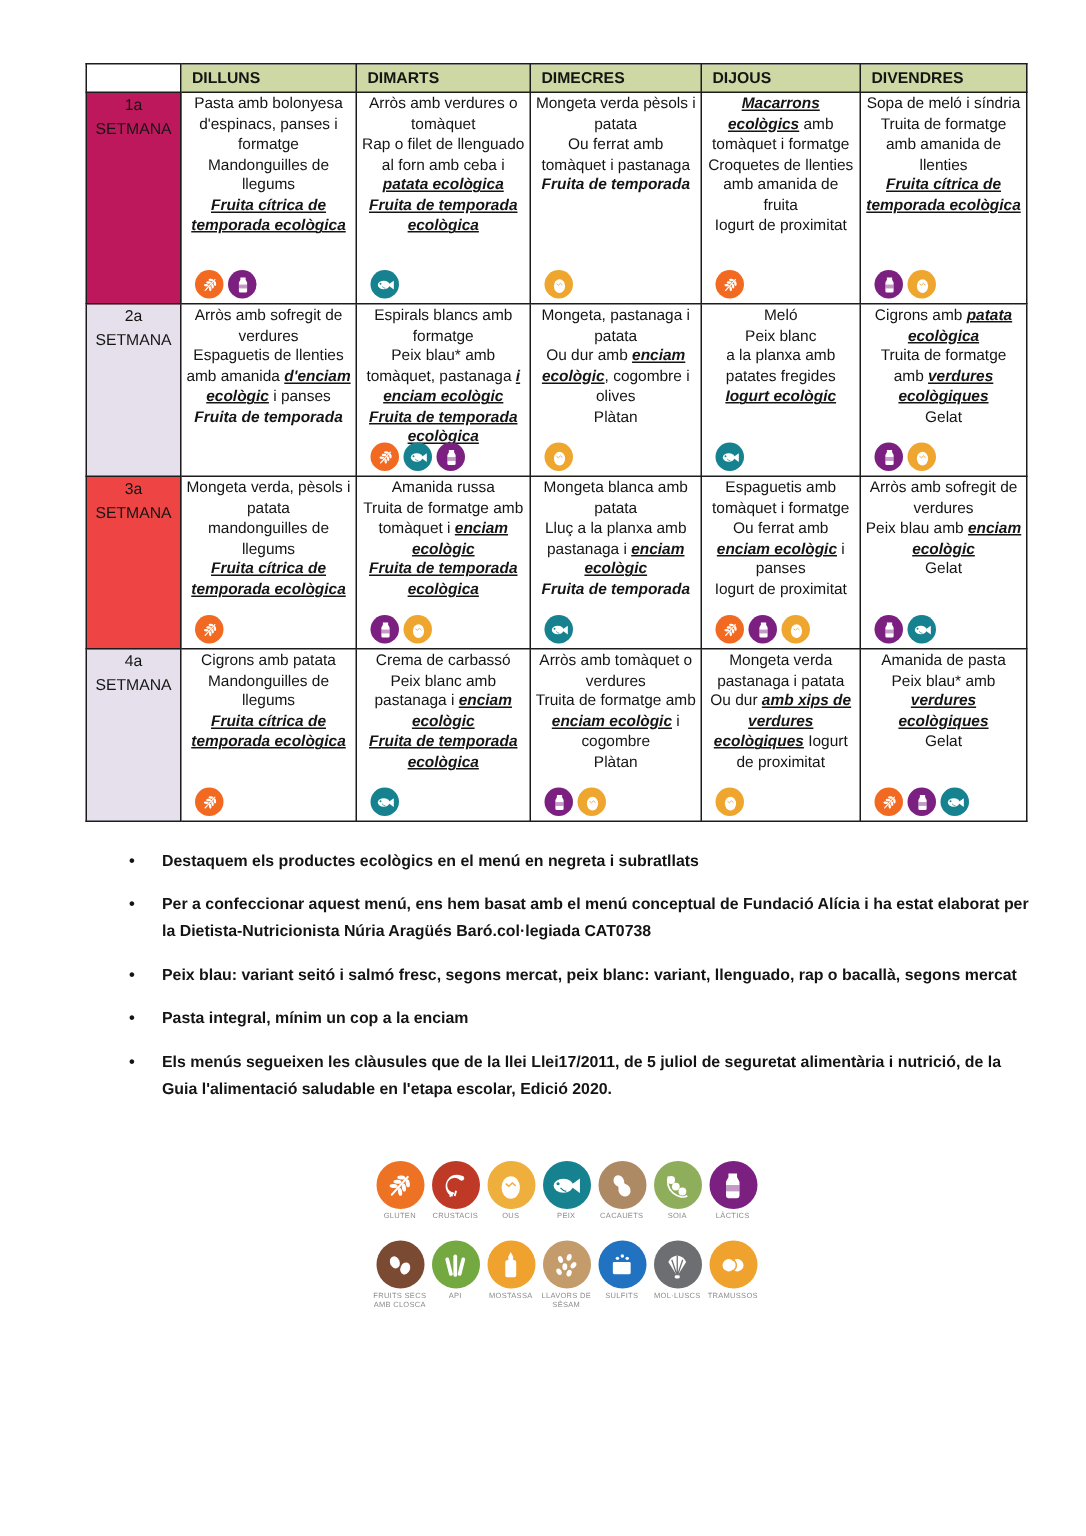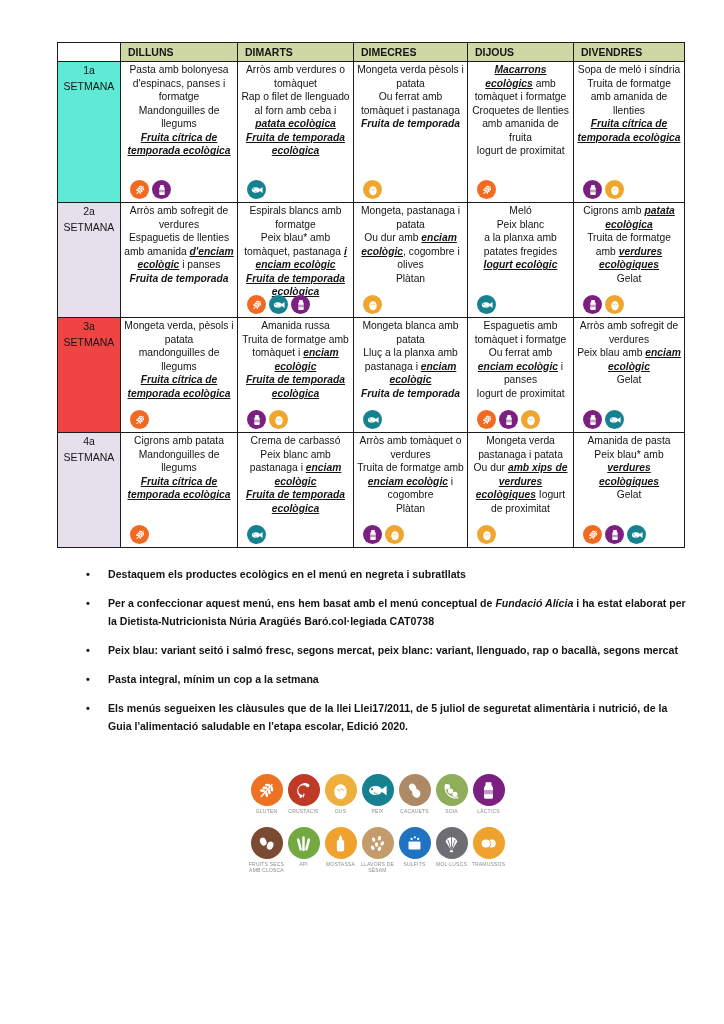--- a/index.html
+++ b/index.html
@@ -13,21 +13,21 @@
                       padding:2px 2px 2px 7px;vertical-align:middle;}
   table.menu thead th.corner{background:#ffffff;}
   table.menu tbody tr:nth-child(1){height:141px;}
   table.menu tbody tr:nth-child(n+2){height:115px;}
   th.week{font-weight:normal;font-size:10.5px;text-align:center;vertical-align:middle;line-height:1.5;}
   td.cell{position:relative;font-size:10.3px;line-height:1.32;text-align:center;padding:2px 4px 24px 4px;}
   td.cell p{margin:0;}
   .f-eco{font-weight:bold;font-style:italic;text-decoration:underline;}
   .f-bi{font-weight:bold;font-style:italic;}
   .f-u{text-decoration:underline;}
-  .f-i{font-style:italic;}
+  .f-i{}
   .cell-icons{position:absolute;left:9px;bottom:3px;display:flex;gap:3px;}
   .mi{width:19px;height:19px;border-radius:50%;display:flex;align-items:center;justify-content:center;flex:0 0 auto;}
   .mi svg{width:14px;height:14px;display:block;}
 
   
   .notes{position:absolute;left:42px;top:565px;width:648px;font-size:10.6px;}
   .notes-title{margin:0 0 27px 0;font-weight:bold;font-style:italic;font-size:10.8px;}
   ul.notes-list{margin:0;padding:0 0 0 44px;list-style:none;font-weight:bold;}
   ul.notes-list li{position:relative;margin-bottom:11px;line-height:1.7;padding-left:22px;}
   ul.notes-list li::before{content:"\2022";position:absolute;left:0;top:0;font-size:11px;}
@@ -60,21 +60,21 @@
           <th class="corner"></th>
           <th style="background: rgb(205, 216, 164);">DILLUNS</th>
           <th style="background: rgb(205, 216, 164);">DIMARTS</th>
           <th style="background: rgb(205, 216, 164);">DIMECRES</th>
           <th style="background: rgb(205, 216, 164);">DIJOUS</th>
           <th style="background: rgb(205, 216, 164);">DIVENDRES</th>
         </tr>
     </thead>
     <tbody>
         <tr>
-          <th class="week" style="background: #5eead4;">
+          <th class="week" style="background: #be185d;">
             <div>1a</div>
             <div>SETMANA</div>
           </th>
           <td class="cell">
             <p><span>Pasta amb bolonyesa d'espinacs, panses i formatge</span></p>
             <p><span>Mandonguilles de llegums</span></p>
             <p><span class="f-eco">Fruita cítrica de temporada ecològica</span></p>
             <div class="cell-icons">
               <span class="mi" style="background: rgb(242, 106, 33);">
                 <svg viewBox="0 0 24 24" xmlns="http://www.w3.org/2000/svg">
@@ -480,21 +480,21 @@
           </td>
         </tr>
       </tbody>
   </table>
 
   <div class="notes">
     <ul class="notes-list">
         <li><span>Destaquem els productes ecològics en el menú en negreta i subratllats</span></li>
         <li><span>Per a confeccionar aquest menú, ens hem basat amb el menú conceptual de </span><span class="f-i">Fundació Alícia</span><span> i ha estat elaborat per la Dietista-Nutricionista Núria Aragüés Baró.col·legiada CAT0738</span></li>
         <li><span>Peix blau: variant seitó i salmó fresc, segons mercat, peix blanc: variant, llenguado, rap o bacallà, segons mercat</span></li>
-        <li><span>Pasta integral, mínim un cop a la setmana</span></li>
+        <li><span>Pasta integral, mínim un cop a la enciam</span></li>
         <li><span>Els menús segueixen les clàusules que de la llei Llei17/2011, de 5 juliol de seguretat alimentària i nutrició, de la Guia l'alimentació saludable en l'etapa escolar, Edició 2020.</span></li>
       </ul>
   </div>
 
   <div class="allergens">
       <div class="al-item">
         <div class="al-circle" style="background: rgb(237, 114, 36);">
           <svg viewBox="0 0 24 24" xmlns="http://www.w3.org/2000/svg">
             <g transform="rotate(42 12 12)">
               <rect x="11.3" y="3" width="1.5" height="18" rx=".75" fill="#fff"></rect>

